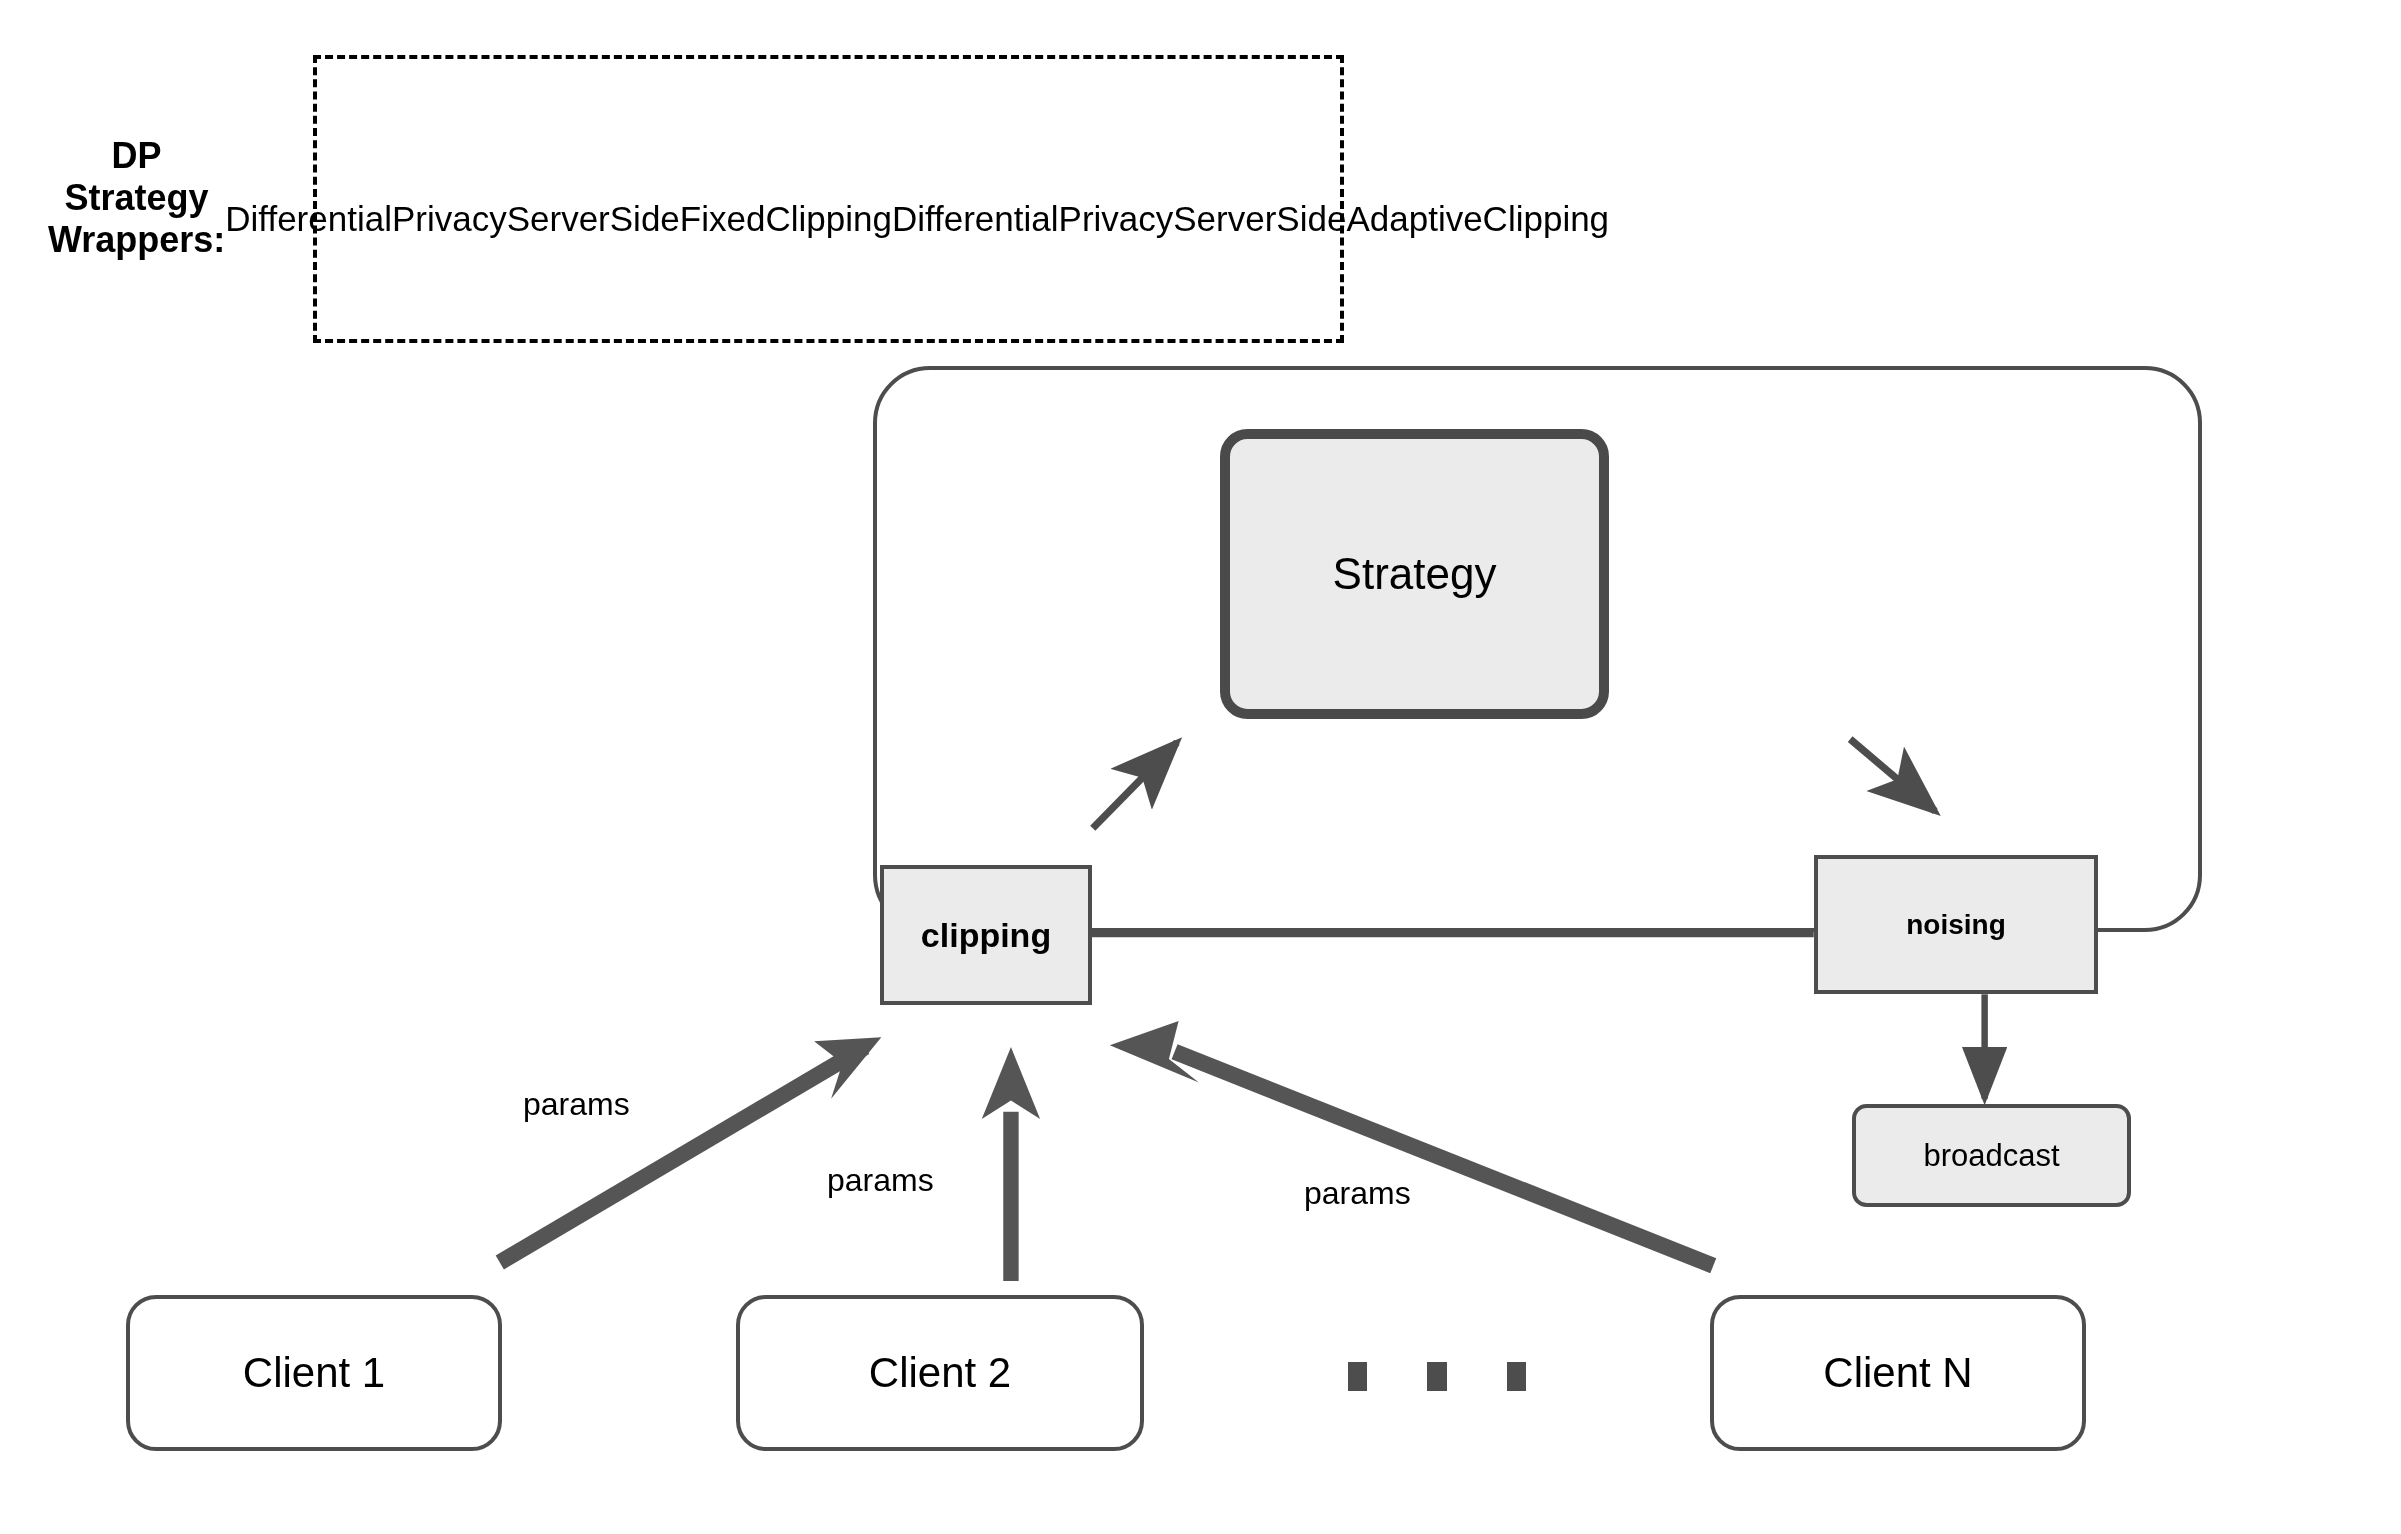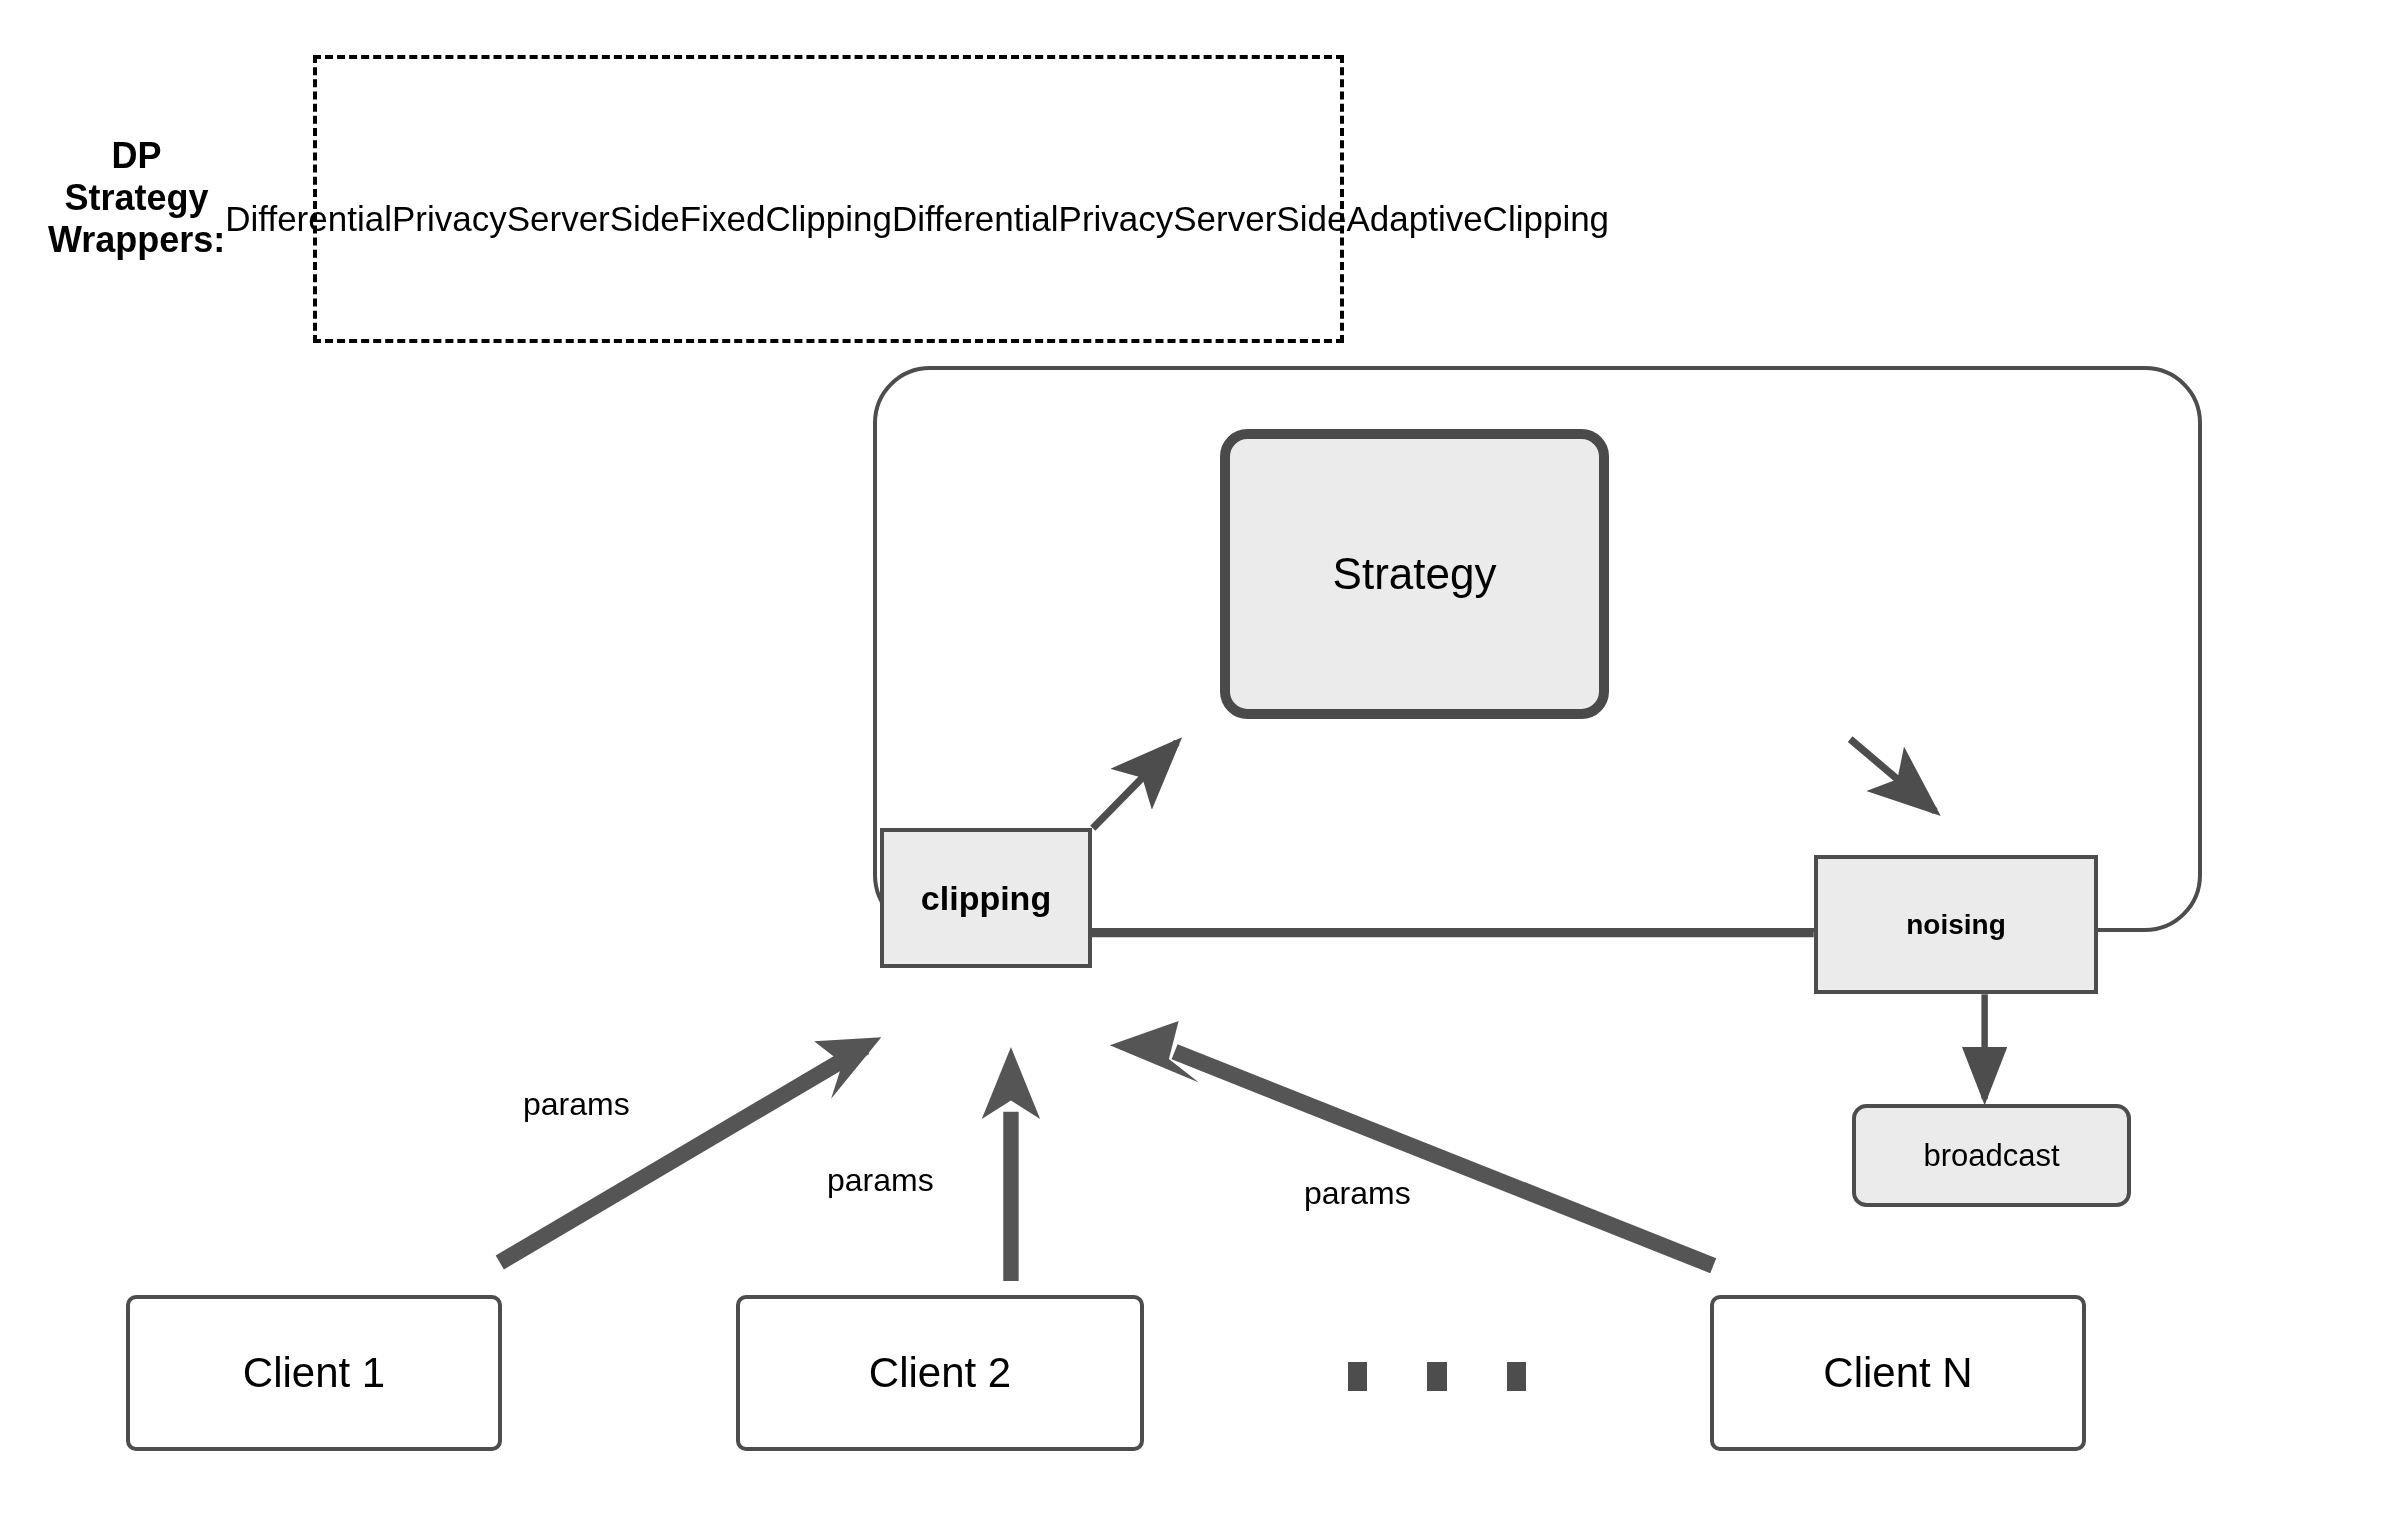--- a/index.html
+++ b/index.html
@@ -76,21 +76,21 @@
     height: 290px;
     border: 10.5px solid #4a4a4a;
     border-radius: 27.5px;
     background: #ebebeb;
     font-size: 44px;
     z-index: 4;
   }
   
   #clipping-box {
     left: 880px;
-    top: 828px;
+    top: 865px;
     width: 212px;
     height: 140px;
     border: 4.9px solid #4d4d4d;
     background: #ebebeb;
     font-size: 34px;
     font-weight: bold;
     z-index: 5;
   }
   
   #noising-box {
@@ -112,21 +112,21 @@
     height: 103px;
     border: 4.9px solid #4d4d4d;
     border-radius: 14.6px;
     background: #ebebeb;
     font-size: 31px;
     z-index: 5;
   }
   
   .client-box {
     border: 4.9px solid #4d4d4d;
-    border-radius: 10px;
+    border-radius: 30px;
     background: #ffffff;
     font-size: 42px;
     z-index: 5;
     height: 156px;
   }
   #client-1-box { left: 126px; top: 1295px; width: 376px; }
   #client-2-box { left: 736px; top: 1295px; width: 408px; }
   #client-n-box { left: 1710px; top: 1295px; width: 376px; }
   
   #client-ellipsis {

